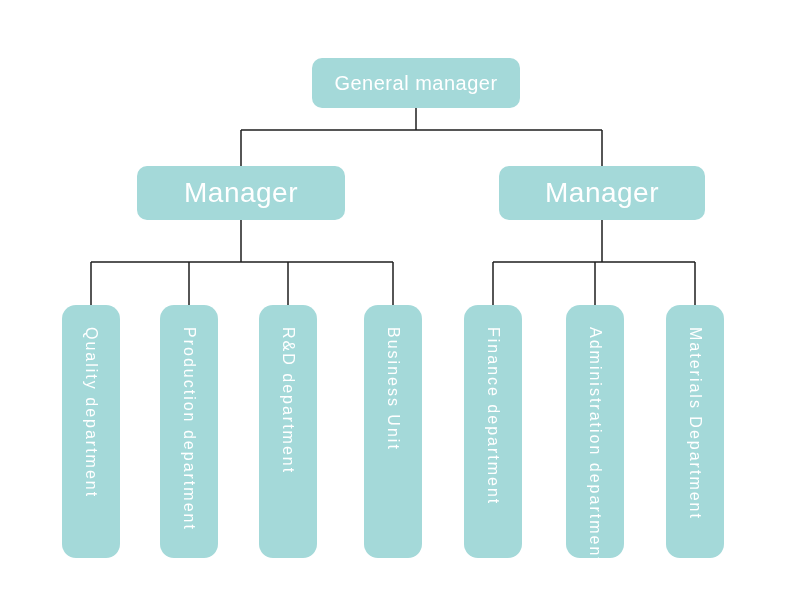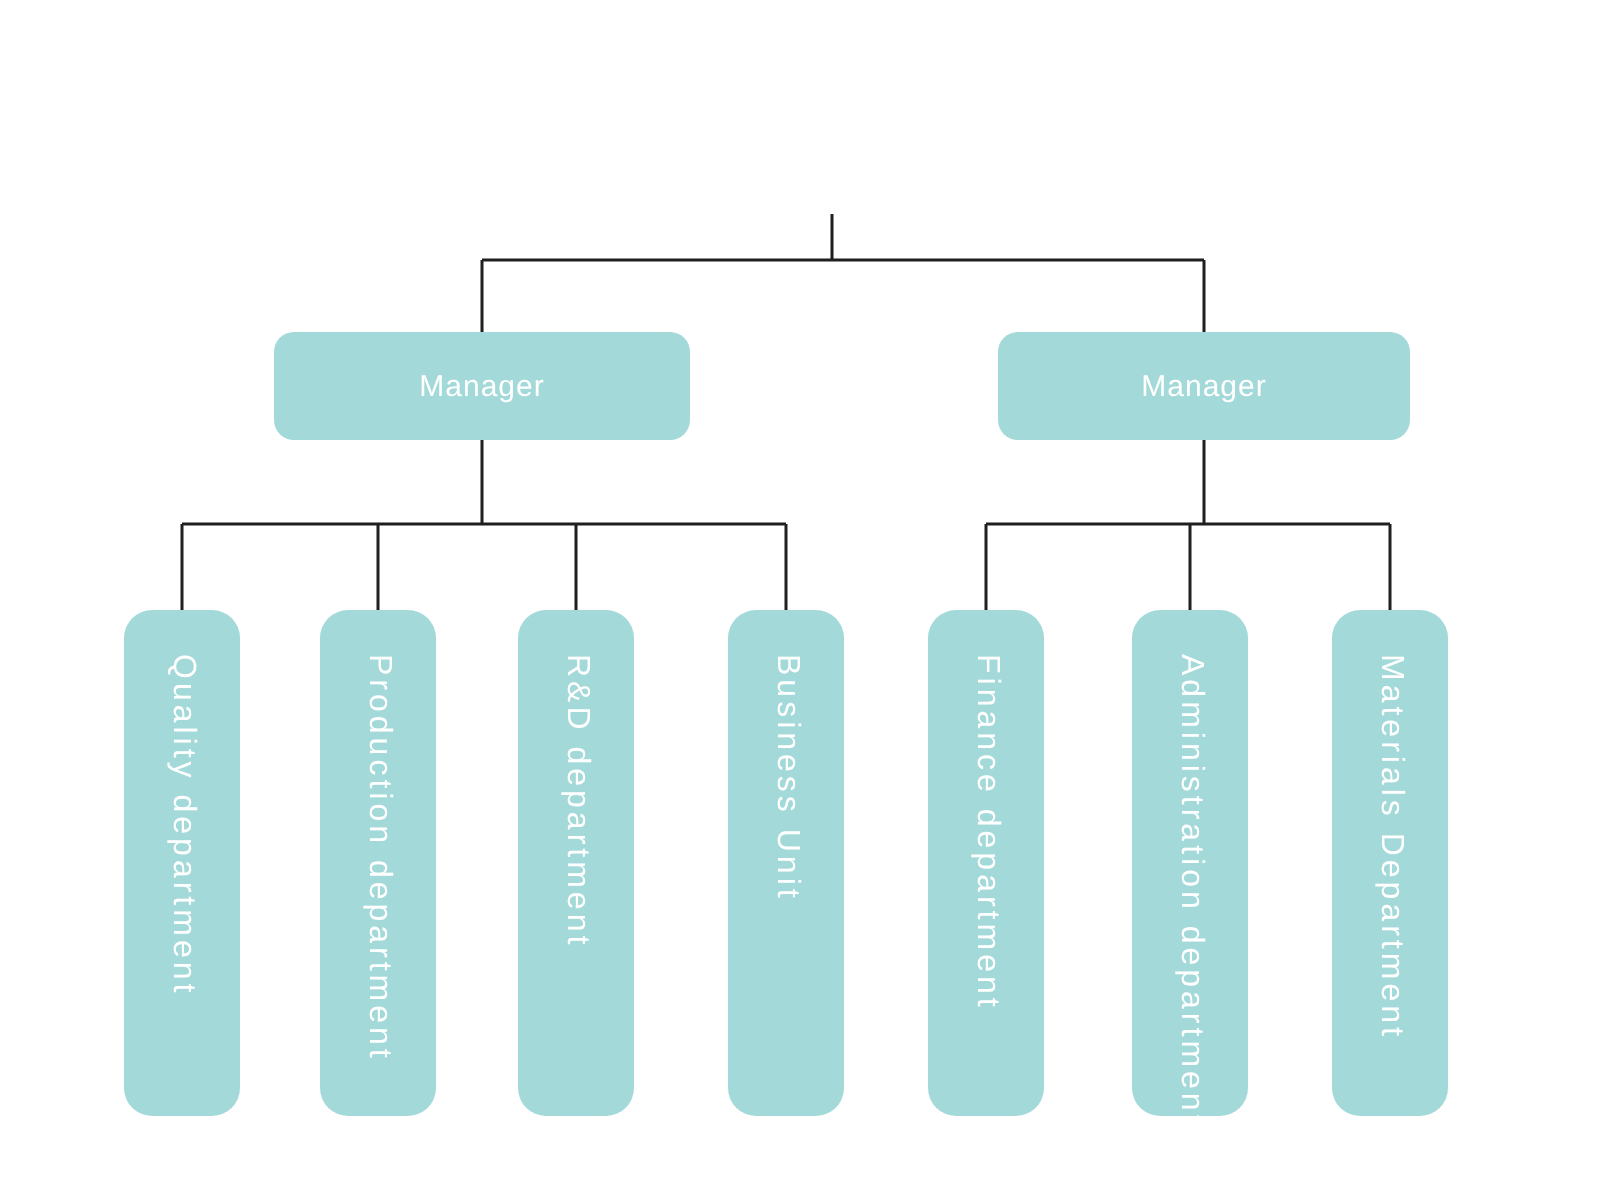--- a/index.html
+++ b/index.html
@@ -26,21 +26,21 @@
     background: #a4d9d9;
     color: #ffffff;
     display: flex;
     align-items: center;
     justify-content: center;
   }
 
   
   .node.h {
     border-radius: 10px;
-    font-size: 15px;
+    font-size: 28px;
     letter-spacing: 0.5px;
   }
   .node.root { font-size: 20px; }
 
   
   .node.v {
     border-radius: 14px;
     align-items: flex-start;
     padding-top: 22px;
     font-size: 16px;
@@ -82,20 +82,23 @@
              M189 262 V305
              M288 262 V305
              M393 262 V305
              M602 220 V262
              M493 262 H695
              M493 262 V305
              M595 262 V305
              M695 262 V305" fill="none" stroke="#1f1f1f" stroke-width="1.5"></path>
   </svg>
 
+  <div class="node h root" id="node-root">
+    <span>General manager</span>
+  </div>
 
   <div class="node h" id="node-manager-l">
     <span>Manager</span>
   </div>
 
   <div class="node h" id="node-manager-r">
     <span>Manager</span>
   </div>
 
   <div class="node v" id="node-quality">

